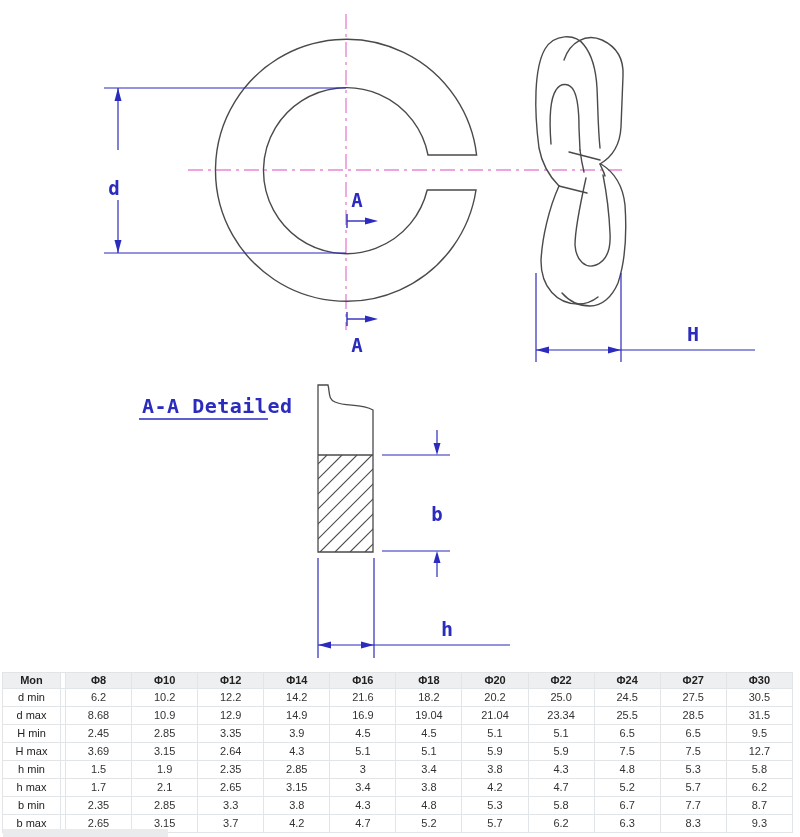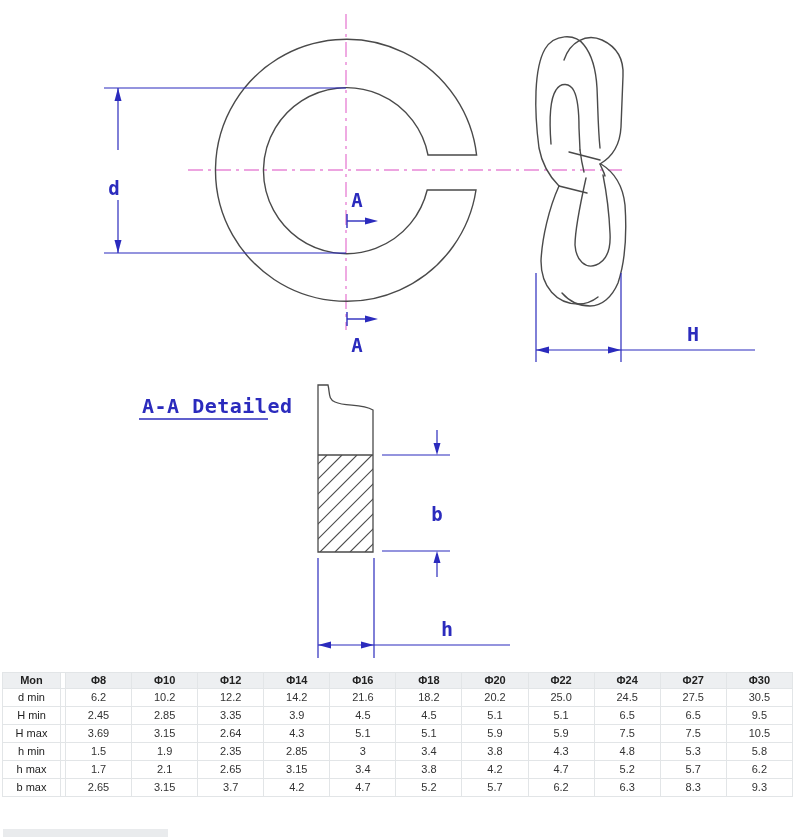--- a/index.html
+++ b/index.html
@@ -167,20 +167,35 @@
           <td>14.2</td>
           <td>21.6</td>
           <td>18.2</td>
           <td>20.2</td>
           <td>25.0</td>
           <td>24.5</td>
           <td>27.5</td>
           <td>30.5</td>
         </tr>
         <tr>
+          <td class="lbl">d max</td>
+          <td class="spacer"></td>
+          <td>8.68</td>
+          <td>10.9</td>
+          <td>12.9</td>
+          <td>14.9</td>
+          <td>16.9</td>
+          <td>19.04</td>
+          <td>21.04</td>
+          <td>23.34</td>
+          <td>25.5</td>
+          <td>28.5</td>
+          <td>31.5</td>
+        </tr>
+        <tr>
           <td class="lbl">H min</td>
           <td class="spacer"></td>
           <td>2.45</td>
           <td>2.85</td>
           <td>3.35</td>
           <td>3.9</td>
           <td>4.5</td>
           <td>4.5</td>
           <td>5.1</td>
           <td>5.1</td>
@@ -194,21 +209,21 @@
           <td>3.69</td>
           <td>3.15</td>
           <td>2.64</td>
           <td>4.3</td>
           <td>5.1</td>
           <td>5.1</td>
           <td>5.9</td>
           <td>5.9</td>
           <td>7.5</td>
           <td>7.5</td>
-          <td>10.5</td>
+          <td>12.7</td>
         </tr>
         <tr>
           <td class="lbl">h min</td>
           <td class="spacer"></td>
           <td>1.5</td>
           <td>1.9</td>
           <td>2.35</td>
           <td>2.85</td>
           <td>3</td>
           <td>3.4</td>
@@ -227,20 +242,35 @@
           <td>3.15</td>
           <td>3.4</td>
           <td>3.8</td>
           <td>4.2</td>
           <td>4.7</td>
           <td>5.2</td>
           <td>5.7</td>
           <td>6.2</td>
         </tr>
         <tr>
+          <td class="lbl">b min</td>
+          <td class="spacer"></td>
+          <td>2.35</td>
+          <td>2.85</td>
+          <td>3.3</td>
+          <td>3.8</td>
+          <td>4.3</td>
+          <td>4.8</td>
+          <td>5.3</td>
+          <td>5.8</td>
+          <td>6.7</td>
+          <td>7.7</td>
+          <td>8.7</td>
+        </tr>
+        <tr>
           <td class="lbl">b max</td>
           <td class="spacer"></td>
           <td>2.65</td>
           <td>3.15</td>
           <td>3.7</td>
           <td>4.2</td>
           <td>4.7</td>
           <td>5.2</td>
           <td>5.7</td>
           <td>6.2</td>

